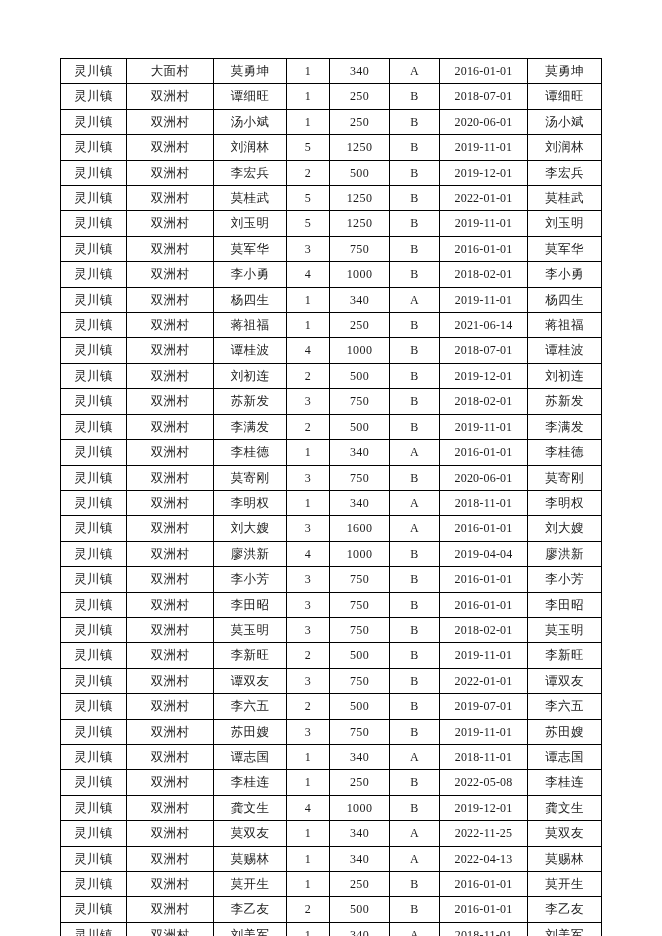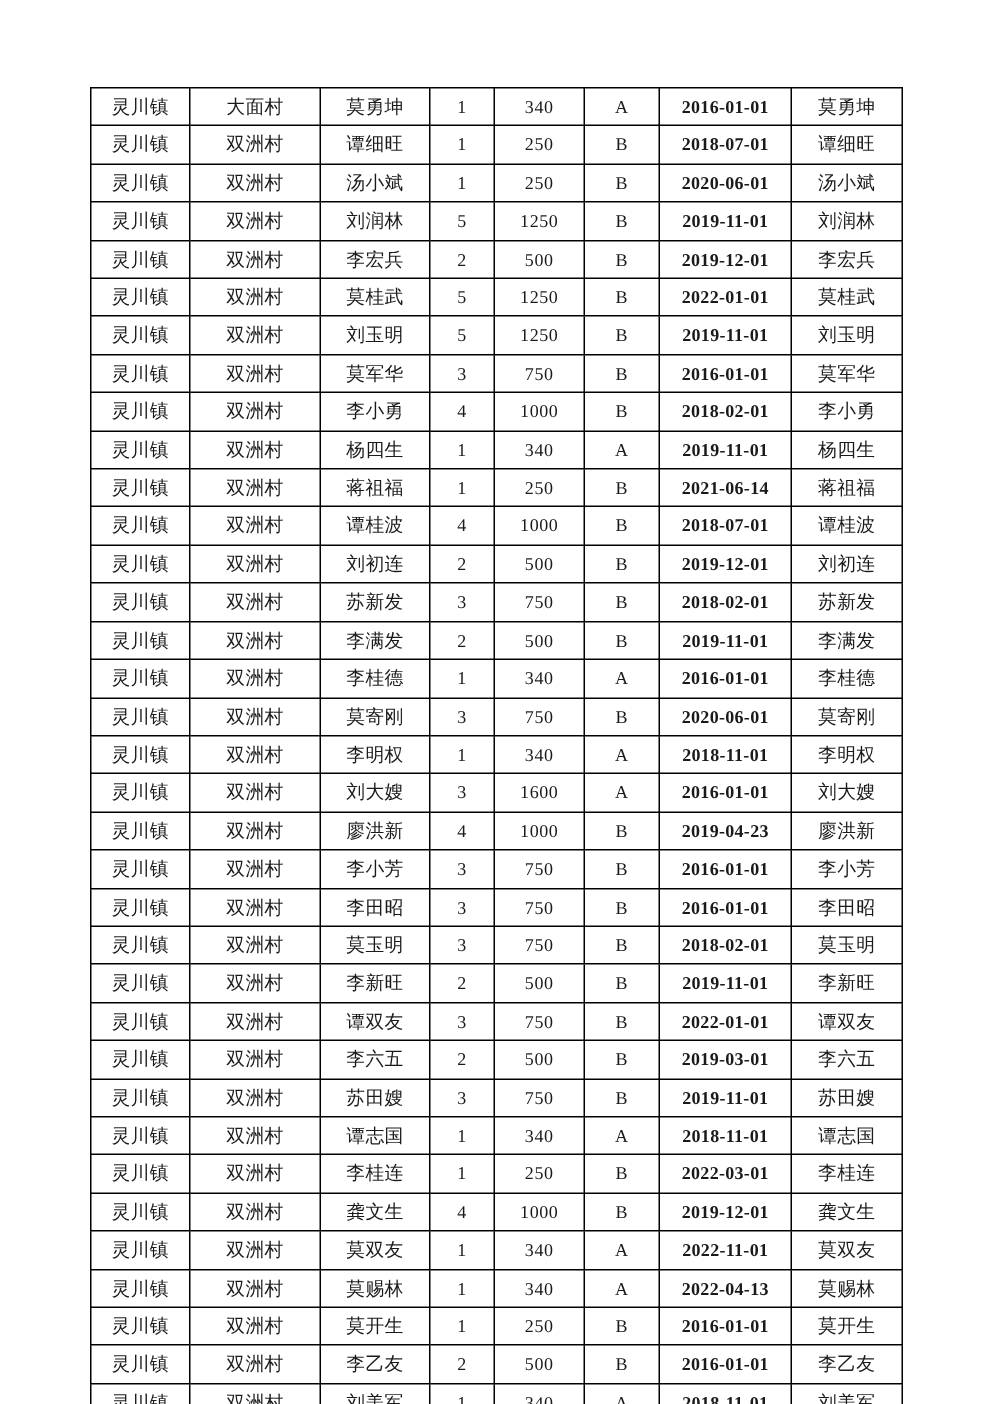--- a/index.html
+++ b/index.html
@@ -62,21 +62,21 @@
     letter-spacing: 0.3px;
   }
   td.cell-count,
   td.cell-amount,
   td.cell-grade,
   td.cell-date {
     font-size: 12px;
     font-family: "Liberation Serif", "DejaVu Serif", serif;
     letter-spacing: 0.4px;
   }
-  td.cell-date { letter-spacing: 0.2px; font-weight: bold; }
+  td.cell-date { letter-spacing: 0.2px; }
 
   
   td.cell-town { border-right: 2.2px solid #000000; margin-top: 29px; }
   td.cell-vill { border-left: 2.2px solid #000000; margin-left: 34px; }
 
   
   tr.row:first-child td { border-top: 1.6px solid #000000; }
   tr.row:last-child td  { border-bottom: 1.6px solid #000000; }
   tr.row td.cell-town   { border-left: 1.6px solid #000000; }
   tr.row td.cell-name2  { border-right: 1.6px solid #000000; }
@@ -290,21 +290,21 @@
           <td class="cell-date">2016-01-01</td>
           <td class="cell-name2">刘大嫂</td>
         </tr>
         <tr class="row rule-above">
           <td class="cell-town">灵川镇</td>
           <td class="cell-vill">双洲村</td>
           <td class="cell-name">廖洪新</td>
           <td class="cell-count">4</td>
           <td class="cell-amount">1000</td>
           <td class="cell-grade">B</td>
-          <td class="cell-date">2019-04-23</td>
+          <td class="cell-date">2019-04-04</td>
           <td class="cell-name2">廖洪新</td>
         </tr>
         <tr class="row">
           <td class="cell-town">灵川镇</td>
           <td class="cell-vill">双洲村</td>
           <td class="cell-name">李小芳</td>
           <td class="cell-count">3</td>
           <td class="cell-amount">750</td>
           <td class="cell-grade">B</td>
           <td class="cell-date">2016-01-01</td>
@@ -350,21 +350,21 @@
           <td class="cell-date">2022-01-01</td>
           <td class="cell-name2">谭双友</td>
         </tr>
         <tr class="row">
           <td class="cell-town">灵川镇</td>
           <td class="cell-vill">双洲村</td>
           <td class="cell-name">李六五</td>
           <td class="cell-count">2</td>
           <td class="cell-amount">500</td>
           <td class="cell-grade">B</td>
-          <td class="cell-date">2019-03-01</td>
+          <td class="cell-date">2019-07-01</td>
           <td class="cell-name2">李六五</td>
         </tr>
         <tr class="row">
           <td class="cell-town">灵川镇</td>
           <td class="cell-vill">双洲村</td>
           <td class="cell-name">苏田嫂</td>
           <td class="cell-count">3</td>
           <td class="cell-amount">750</td>
           <td class="cell-grade">B</td>
           <td class="cell-date">2019-11-01</td>
@@ -380,41 +380,41 @@
           <td class="cell-date">2018-11-01</td>
           <td class="cell-name2">谭志国</td>
         </tr>
         <tr class="row">
           <td class="cell-town">灵川镇</td>
           <td class="cell-vill">双洲村</td>
           <td class="cell-name">李桂连</td>
           <td class="cell-count">1</td>
           <td class="cell-amount">250</td>
           <td class="cell-grade">B</td>
-          <td class="cell-date">2022-03-01</td>
+          <td class="cell-date">2022-05-08</td>
           <td class="cell-name2">李桂连</td>
         </tr>
         <tr class="row">
           <td class="cell-town">灵川镇</td>
           <td class="cell-vill">双洲村</td>
           <td class="cell-name">龚文生</td>
           <td class="cell-count">4</td>
           <td class="cell-amount">1000</td>
           <td class="cell-grade">B</td>
           <td class="cell-date">2019-12-01</td>
           <td class="cell-name2">龚文生</td>
         </tr>
         <tr class="row">
           <td class="cell-town">灵川镇</td>
           <td class="cell-vill">双洲村</td>
           <td class="cell-name">莫双友</td>
           <td class="cell-count">1</td>
           <td class="cell-amount">340</td>
           <td class="cell-grade">A</td>
-          <td class="cell-date">2022-11-01</td>
+          <td class="cell-date">2022-11-25</td>
           <td class="cell-name2">莫双友</td>
         </tr>
         <tr class="row">
           <td class="cell-town">灵川镇</td>
           <td class="cell-vill">双洲村</td>
           <td class="cell-name">莫赐林</td>
           <td class="cell-count">1</td>
           <td class="cell-amount">340</td>
           <td class="cell-grade">A</td>
           <td class="cell-date">2022-04-13</td>

